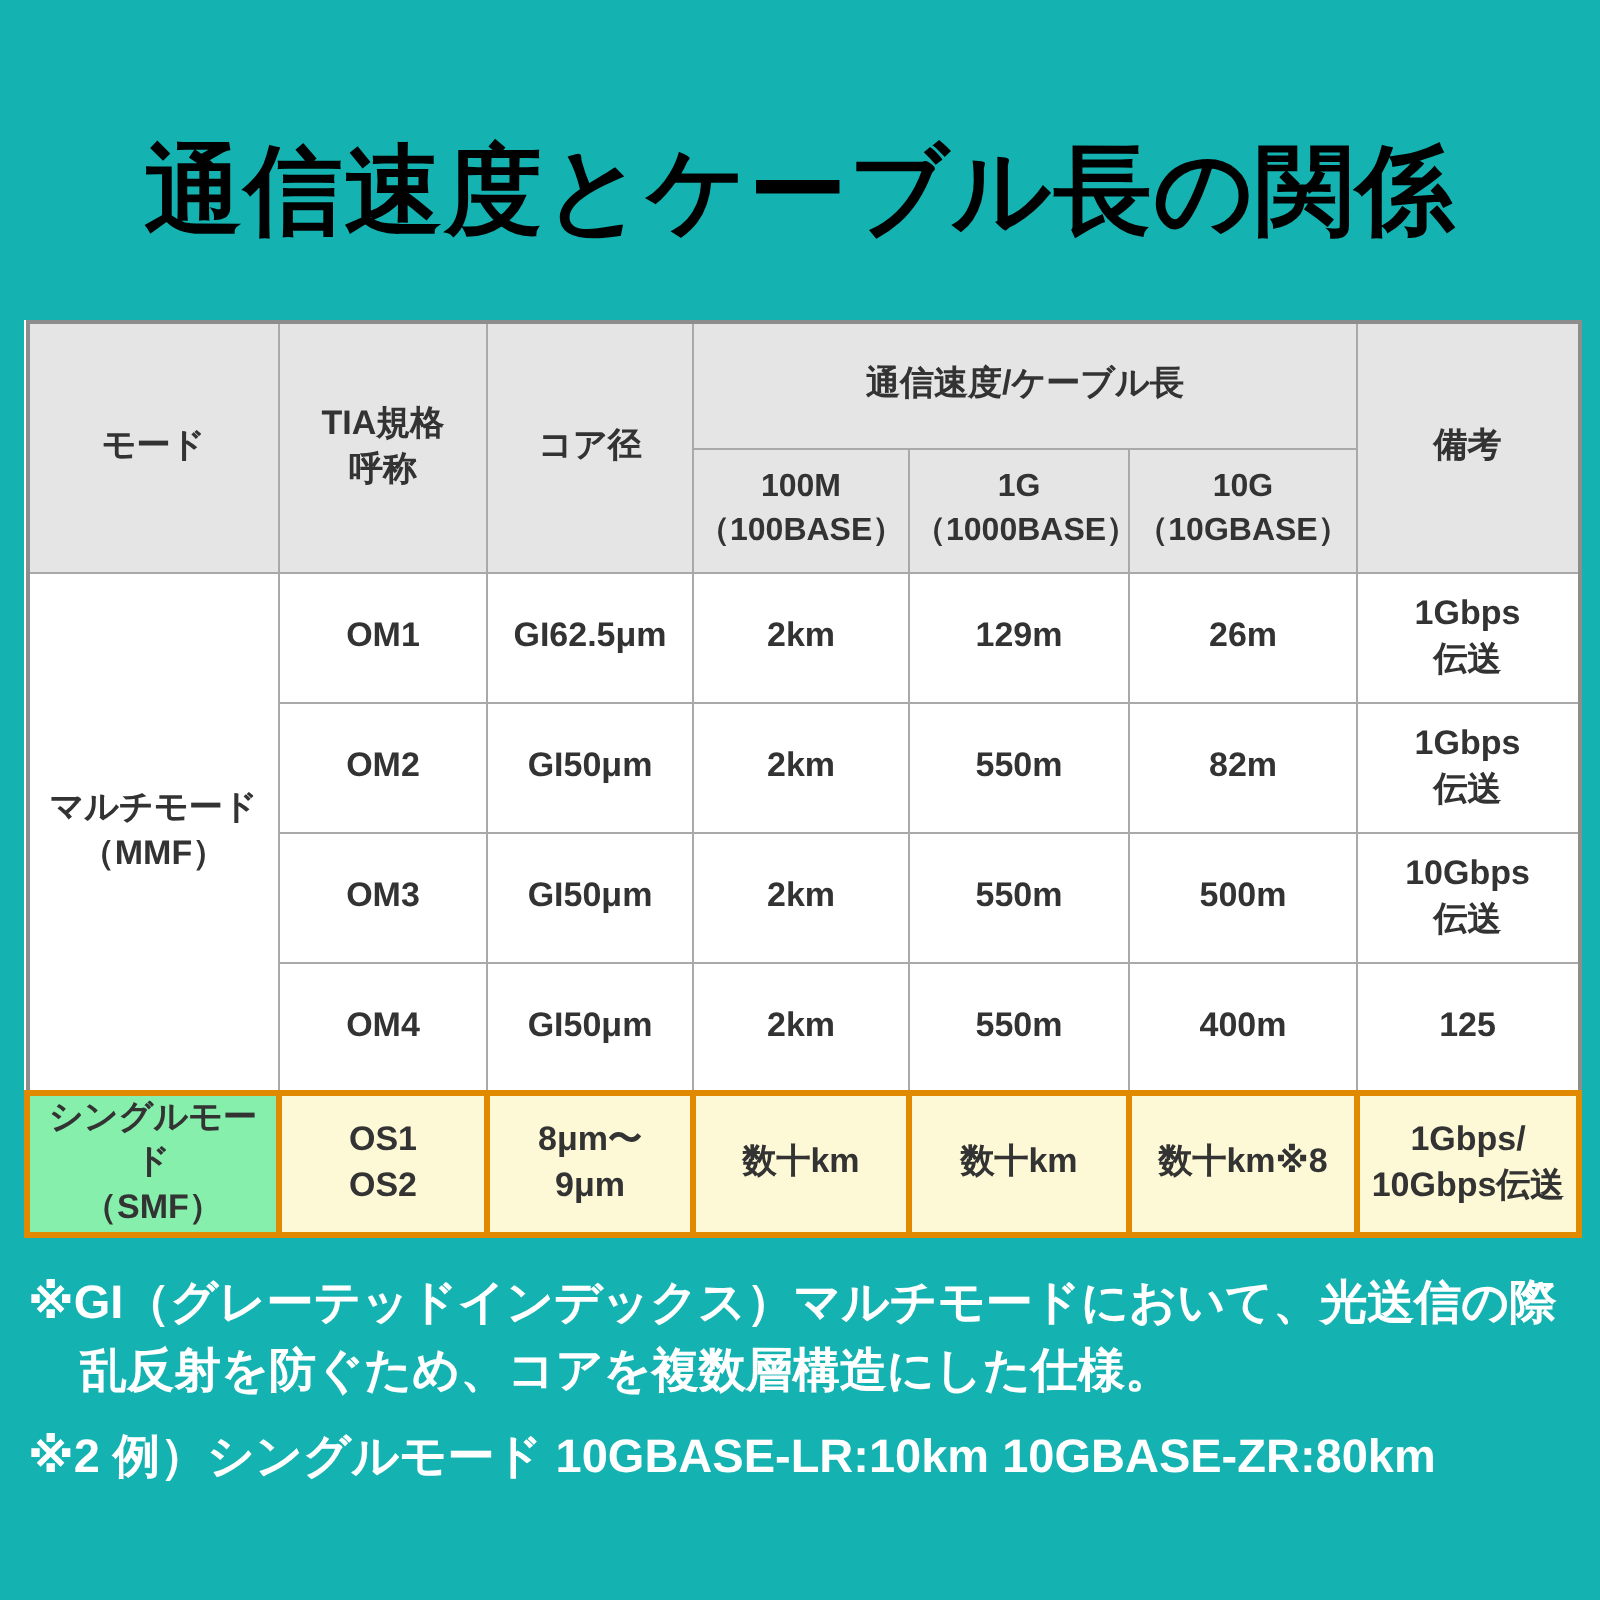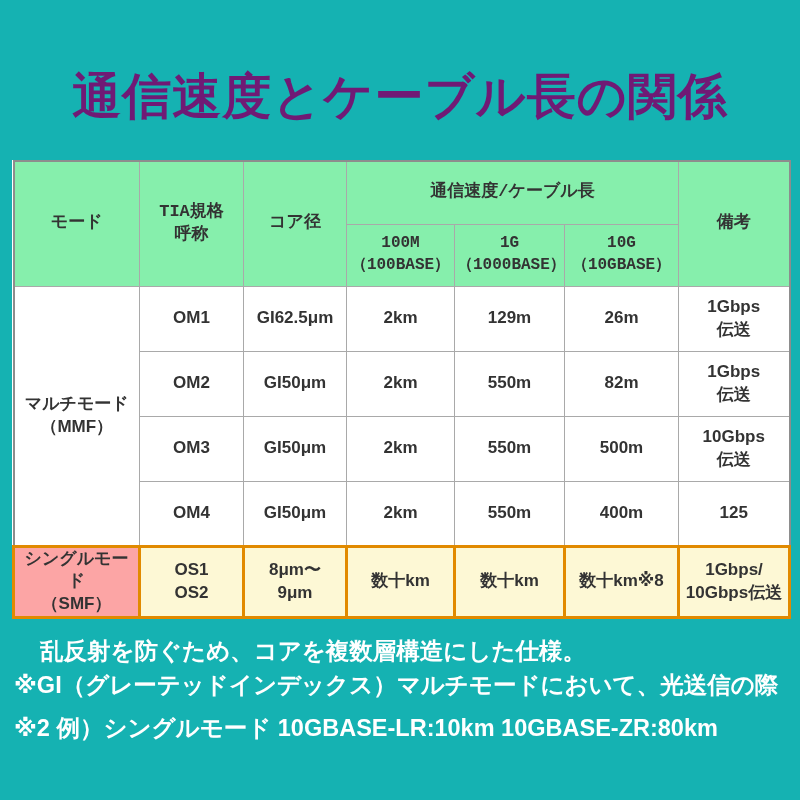--- a/index.html
+++ b/index.html
@@ -10,21 +10,21 @@
     overflow:hidden;
     font-family:"Liberation Sans","DejaVu Sans",sans-serif;
     color:#333;
   }
   .title{
     position:absolute;
     top:66px;left:0;width:800px;
     text-align:center;
     font-size:49px;
     font-weight:bold;
-    color:#701a75;
+    color:#000000;
     letter-spacing:1px;
     line-height:60px;
   }
   .table-wrap{
     position:absolute;
     top:160px;left:12px;
   }
   table.spec{
     border-collapse:collapse;
     table-layout:fixed;
@@ -36,33 +36,33 @@
     border:1px solid #a9a9a9;
     text-align:center;
     vertical-align:middle;
     font-weight:bold;
     font-size:17px;
     color:#333;
     white-space:pre-line;
     line-height:1.35;
     padding:0 2px;
   }
-  table.spec th{background:#86efac;font-family:Liberation Mono, monospace;}
+  table.spec th{background:#e5e5e5;}
   table.spec td{background:#ffffff;}
   tr.h1{height:63px;}
   tr.h2{height:62px;}
   tr.h2 th{font-size:16px;margin-top:18px;}
   tbody tr{height:65px;}
   td.mode-cell{background:#f2f2f2;font-weight:bold;}
   tr.smf td{
     border:3px solid #e18a00;
     background:#fdf8d5;
   }
   tr.smf td.smf-label{
-    background:#fca5a5;
+    background:#86efac;
   }
   .footnotes{
     position:absolute;
     top:634px;left:14px;width:780px;
     color:#ffffff;
     font-weight:bold;
     font-size:23.5px;
     line-height:34px;
   }
   .fn-line{white-space:nowrap;}
@@ -152,16 +152,16 @@
         <td>数十km</td>
         <td>数十km※8</td>
         <td>1Gbps/
 10Gbps伝送</td>
       </tr>
     </tbody>
   </table>
 </div>
 
 <div class="footnotes">
+  <div class="fn-line">※GI（グレーテッドインデックス）マルチモードにおいて、光送信の際</div>
   <div class="fn-line indent">乱反射を防ぐため、コアを複数層構造にした仕様。</div>
-  <div class="fn-line">※GI（グレーテッドインデックス）マルチモードにおいて、光送信の際</div>
   <div class="fn-line fn2">※2 例）シングルモード 10GBASE-LR:10km 10GBASE-ZR:80km</div>
 </div>
 
 </body></html>

